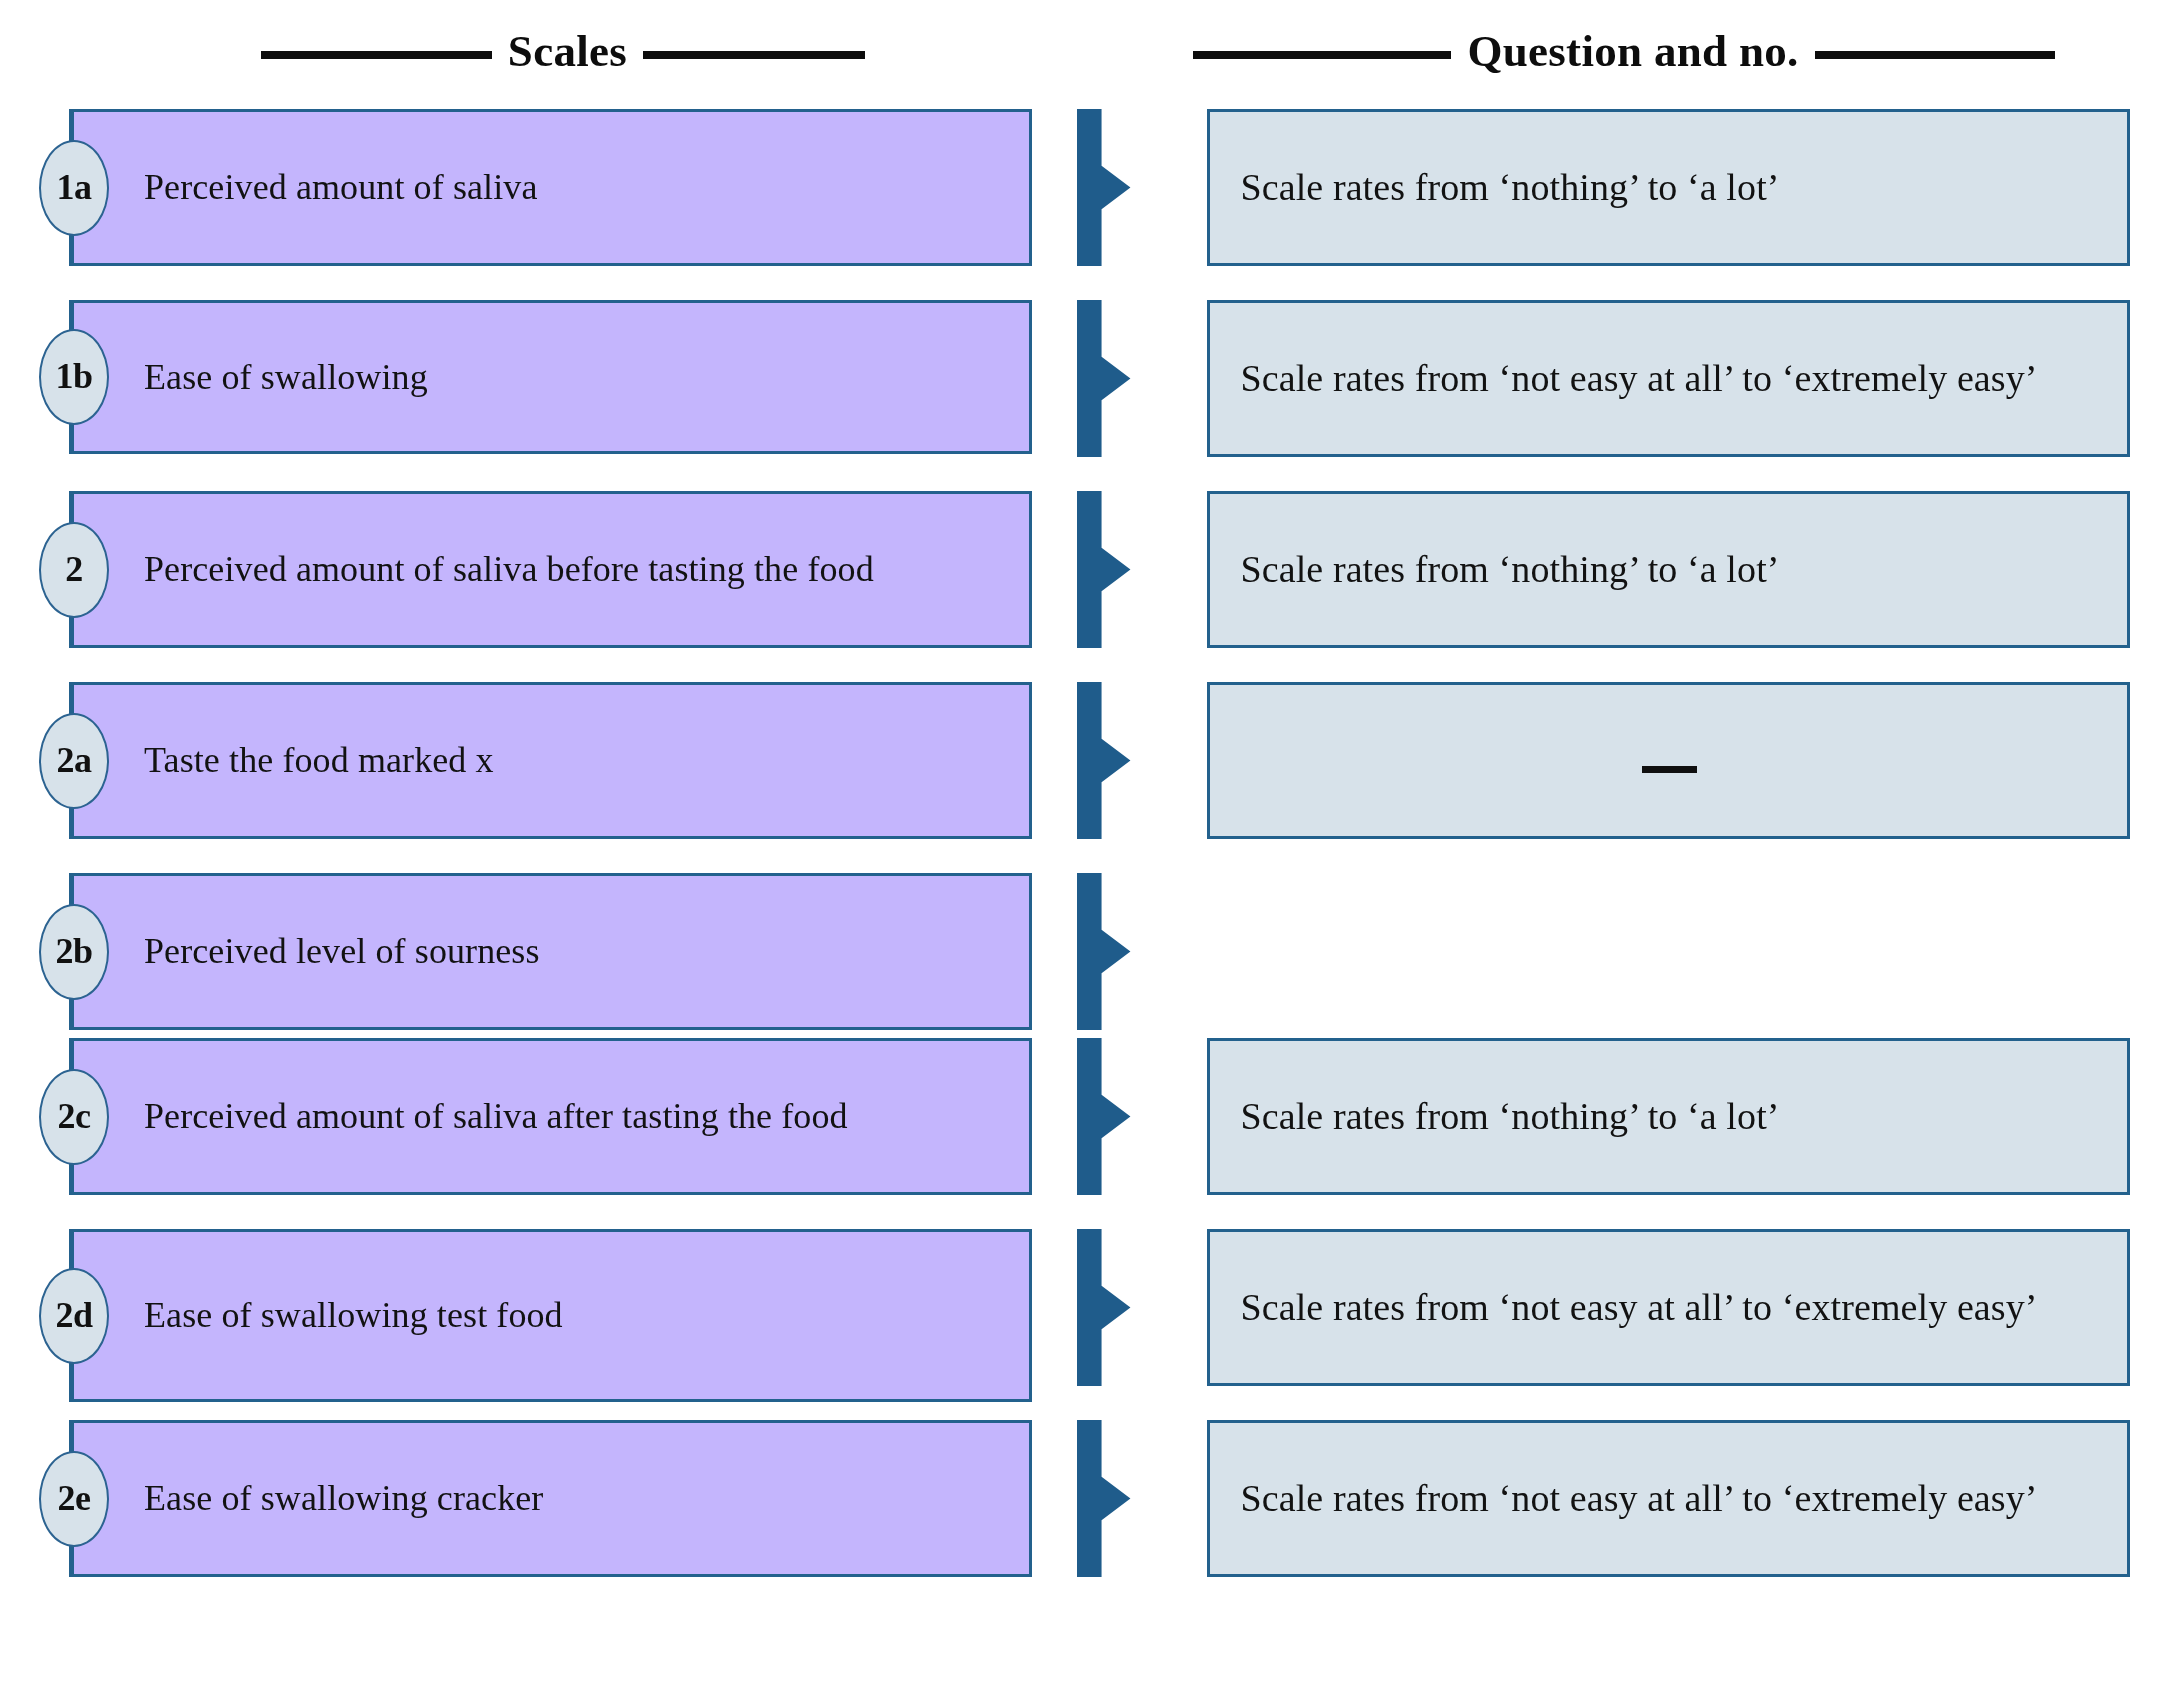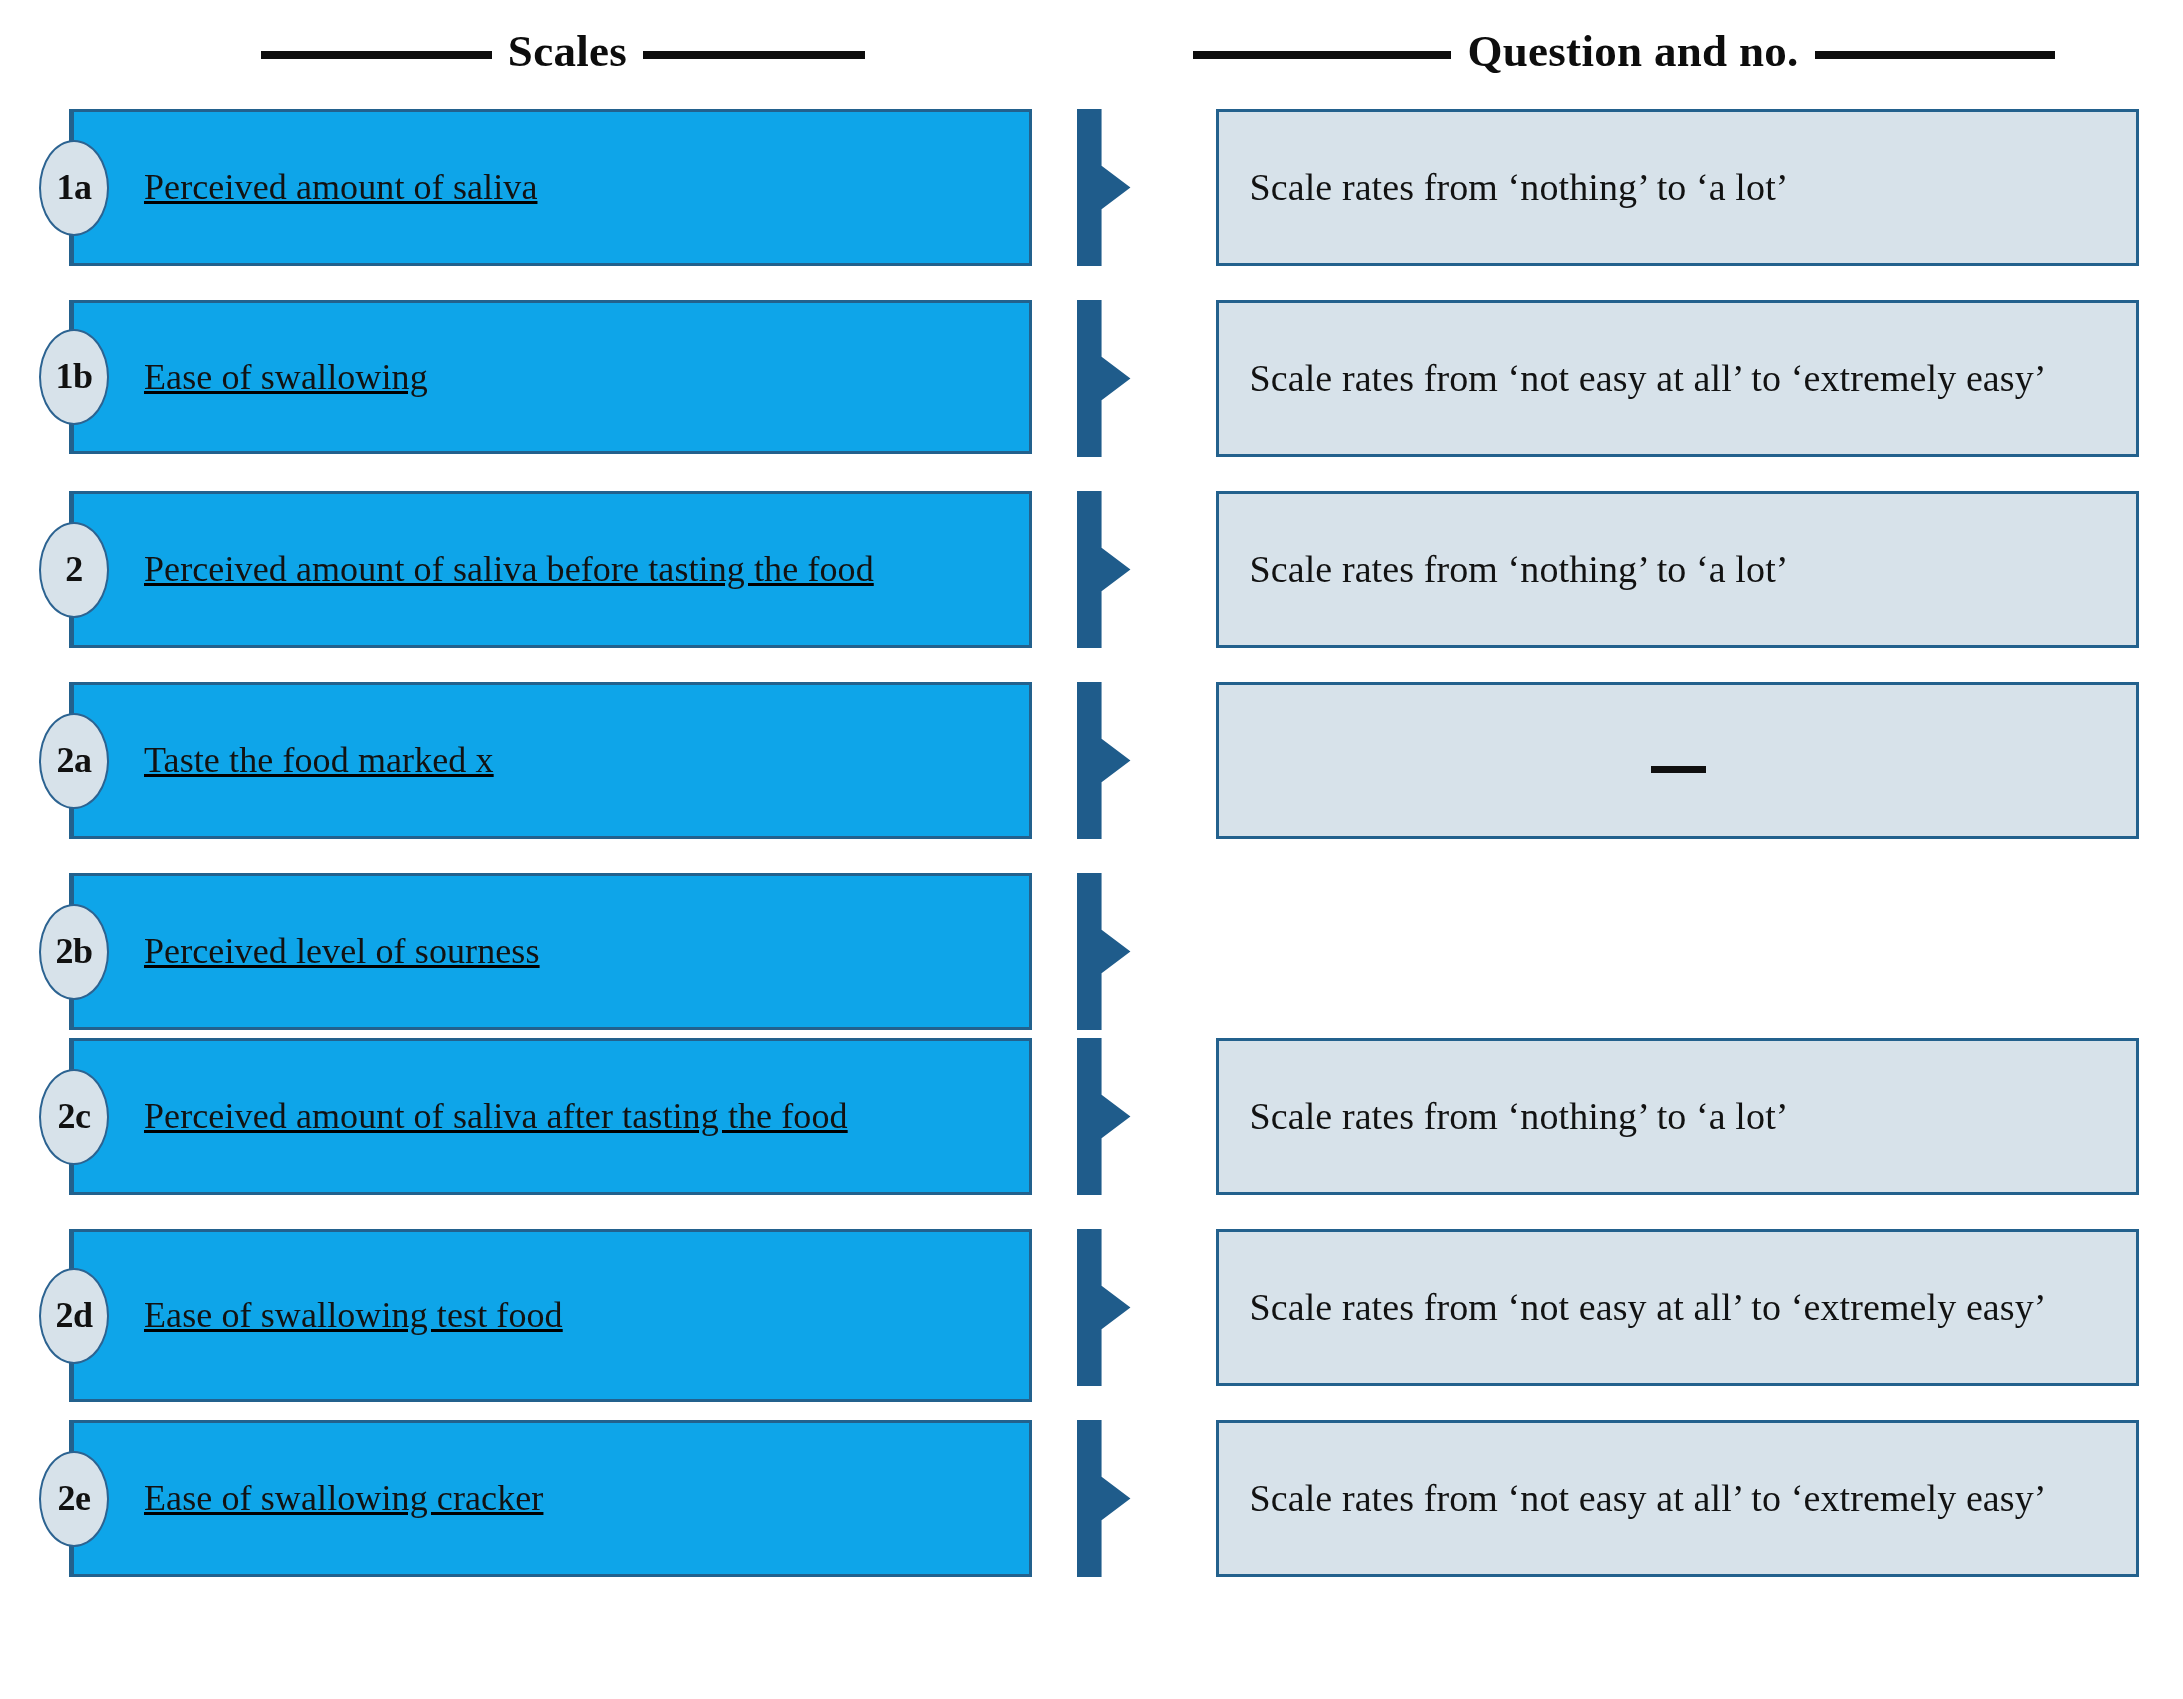--- a/index.html
+++ b/index.html
@@ -35,26 +35,25 @@
   .row{
     position:relative;display:flex;align-items:stretch;
     margin-bottom:34px;
   }
 
   
   .qwrap{position:relative;width:963px;margin-left:69px;flex:0 0 auto;}
   .qbox{
     position:relative;box-sizing:border-box;
     width:100%;height:100%;
-    background:#0ea5e9;
+    background:#c4b5fd;
     border:3.6px solid #23618d;
     border-left-width:5.1px;
     display:flex;align-items:center;
     padding:10.2px 19px 10.2px 70px;
-    text-decoration:underline;
   }
   .qtext{
     font-size:36px;line-height:1.23;color:#121212;
     letter-spacing:0.1px;
   }
   .badge{
     position:absolute;left:-35px;top:50%;transform:translateY(-50%);
     width:70px;height:96px;
     border-radius:50%;
     background:#d7e2ea;
@@ -71,21 +70,21 @@
   
   .arrowcell{
     position:relative;width:127px;flex:0 0 auto;
     display:flex;align-items:center;justify-content:flex-start;
     margin-left:45px;
   }
   .arrow{position:relative;width:65px;height:100%;}
   .arrow svg{display:block;width:65px;height:100%;}
 
   
-  .swrap{position:relative;width:923px;flex:0 0 auto;margin-left:12px;border-radius:10px;}
+  .swrap{position:relative;width:923px;flex:0 0 auto;margin-left:3px;border-radius:10px;}
   .sbox{
     box-sizing:border-box;width:100%;height:100%;
     background:#d7e2ea;
     border:3.6px solid #23618d;
     display:flex;align-items:center;
     padding:10.2px 29px 10.2px 30.5px;
   }
   .stext{font-size:38px;line-height:1.25;color:#121212;letter-spacing:0.1px;}
   .sbox.centered{justify-content:center;}
   .dash{

